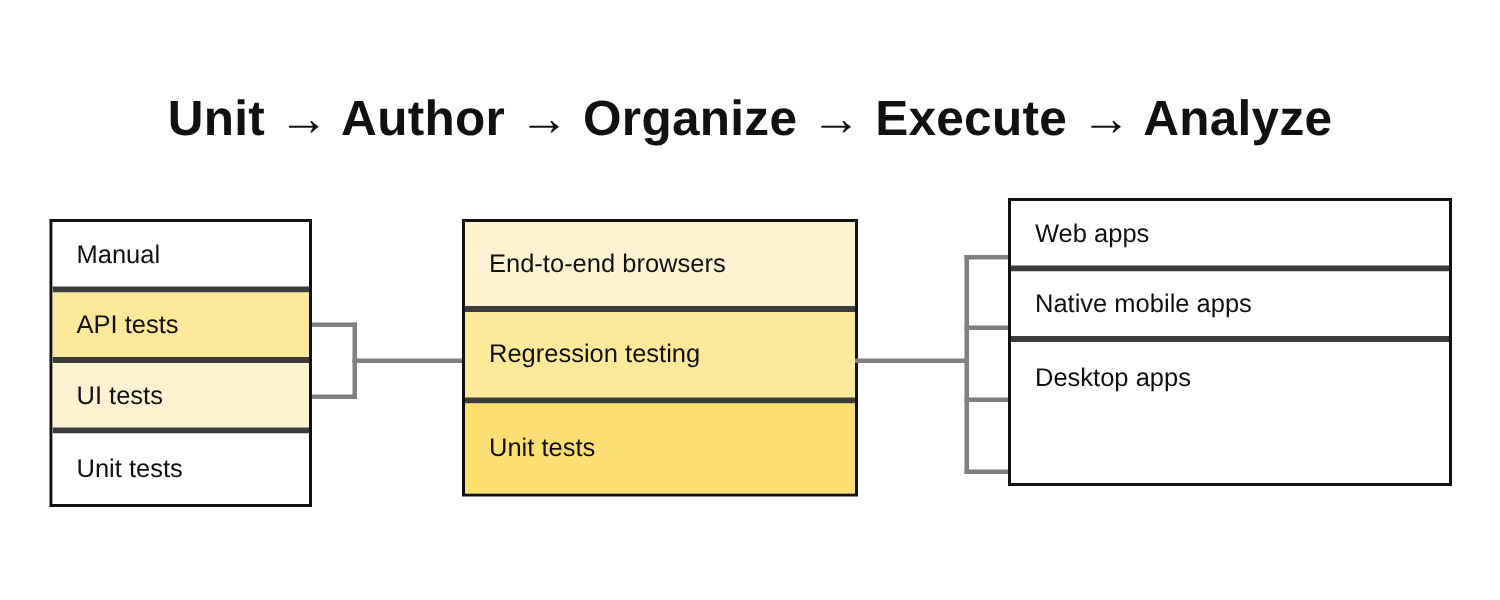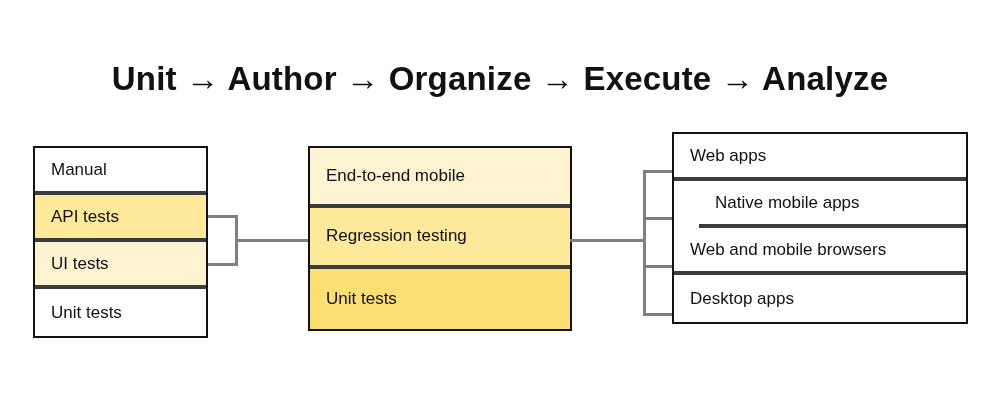--- a/index.html
+++ b/index.html
@@ -91,30 +91,29 @@
   <div class="row" style="background: rgb(253, 243, 209); border-bottom-color: rgb(60, 60, 60); color: rgb(17, 17, 17);">UI tests</div>
   <div class="row last" style="background: rgb(255, 255, 255); border-bottom-color: rgb(60, 60, 60); color: rgb(17, 17, 17);">Unit tests</div>
 </div>
 
 <div class="conn conn-h" id="lb-top" style="background: rgb(128, 128, 128);"></div>
 <div class="conn conn-h" id="lb-bottom" style="background: rgb(128, 128, 128);"></div>
 <div class="conn conn-v" id="lb-spine" style="background: rgb(128, 128, 128);"></div>
 <div class="conn conn-h" id="lb-stem" style="background: rgb(128, 128, 128);"></div>
 
 <div class="col-box" id="col-mid" style="border-color: rgb(17, 17, 17);">
-  <div class="row" style="background: rgb(253, 243, 209); border-bottom-color: rgb(60, 60, 60); color: rgb(17, 17, 17);">End-to-end mobile</div>
+  <div class="row" style="background: rgb(253, 243, 209); border-bottom-color: rgb(60, 60, 60); color: rgb(17, 17, 17);">End-to-end browsers</div>
   <div class="row" style="background: rgb(252, 233, 154); border-bottom-color: rgb(60, 60, 60); color: rgb(17, 17, 17);">Regression testing</div>
   <div class="row last" style="background: rgb(251, 223, 114); border-bottom-color: rgb(60, 60, 60); color: rgb(17, 17, 17);">Unit tests</div>
 </div>
 
 <div class="conn conn-h" id="rb-stem" style="background: rgb(128, 128, 128);"></div>
 <div class="conn conn-v" id="rb-spine" style="background: rgb(128, 128, 128);"></div>
 <div class="conn conn-h" id="rb-s1" style="background: rgb(128, 128, 128);"></div>
 <div class="conn conn-h" id="rb-s2" style="background: rgb(128, 128, 128);"></div>
 <div class="conn conn-h" id="rb-s3" style="background: rgb(128, 128, 128);"></div>
 <div class="conn conn-h" id="rb-s4" style="background: rgb(128, 128, 128);"></div>
 
 <div class="col-box" id="col-right" style="border-color: rgb(17, 17, 17);">
   <div class="row" style="background: rgb(255, 255, 255); border-bottom-color: rgb(60, 60, 60); color: rgb(17, 17, 17);">Web apps</div>
-  <div class="row" style="background: rgb(255, 255, 255); border-bottom-color: rgb(60, 60, 60); color: rgb(17, 17, 17); margin-left: 25px;">Native mobile apps</div>
-  <div class="row" style="background: rgb(255, 255, 255); border-bottom-color: rgb(60, 60, 60); color: rgb(17, 17, 17);">Web and mobile browsers</div>
+  <div class="row" style="background: rgb(255, 255, 255); border-bottom-color: rgb(60, 60, 60); color: rgb(17, 17, 17);">Native mobile apps</div>
   <div class="row last" style="background: rgb(255, 255, 255); border-bottom-color: rgb(60, 60, 60); color: rgb(17, 17, 17);">Desktop apps</div>
 </div>
 
 </body></html>

